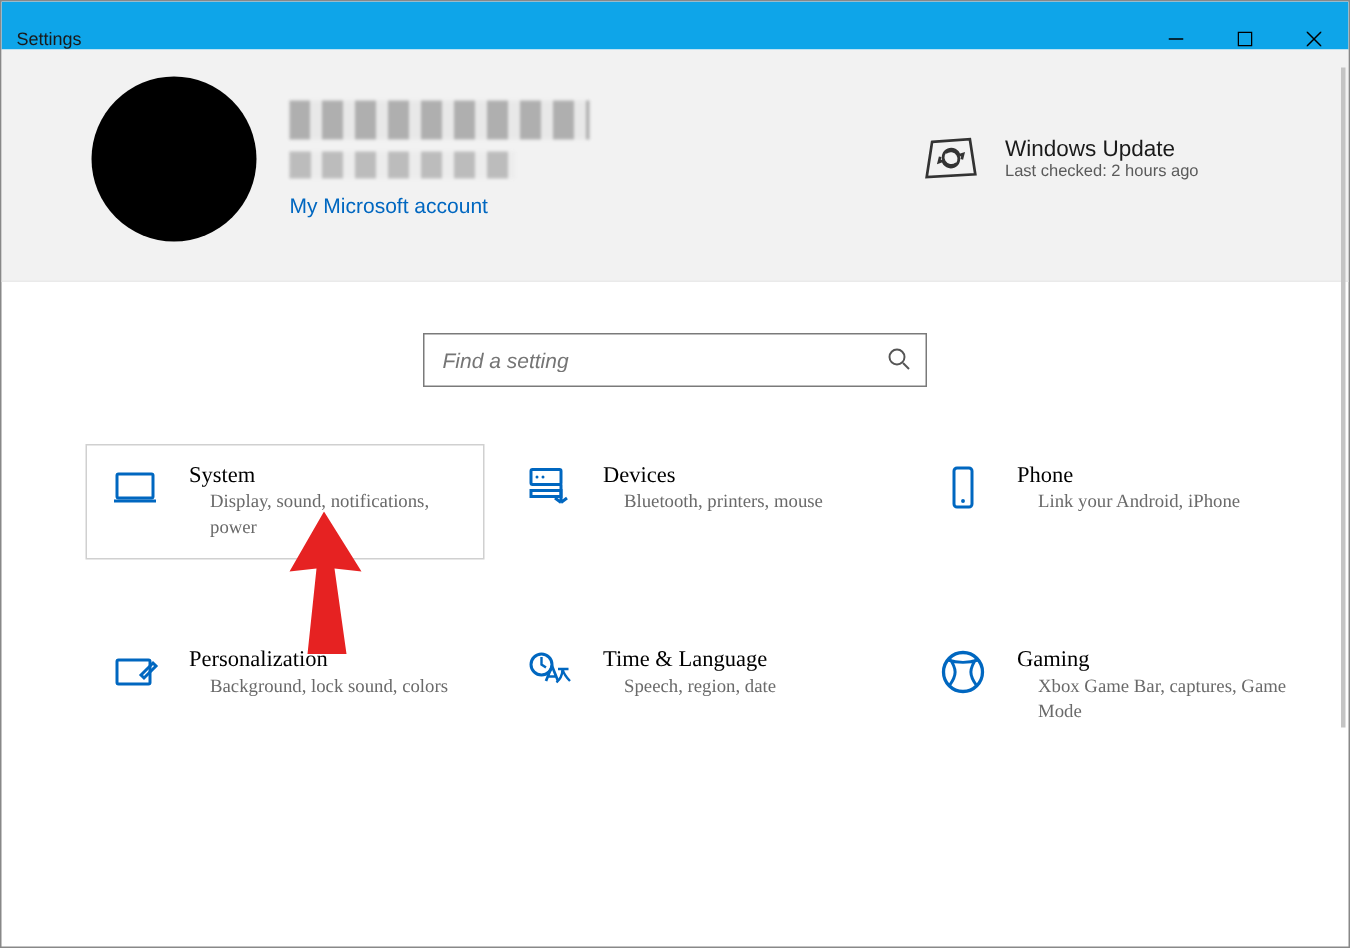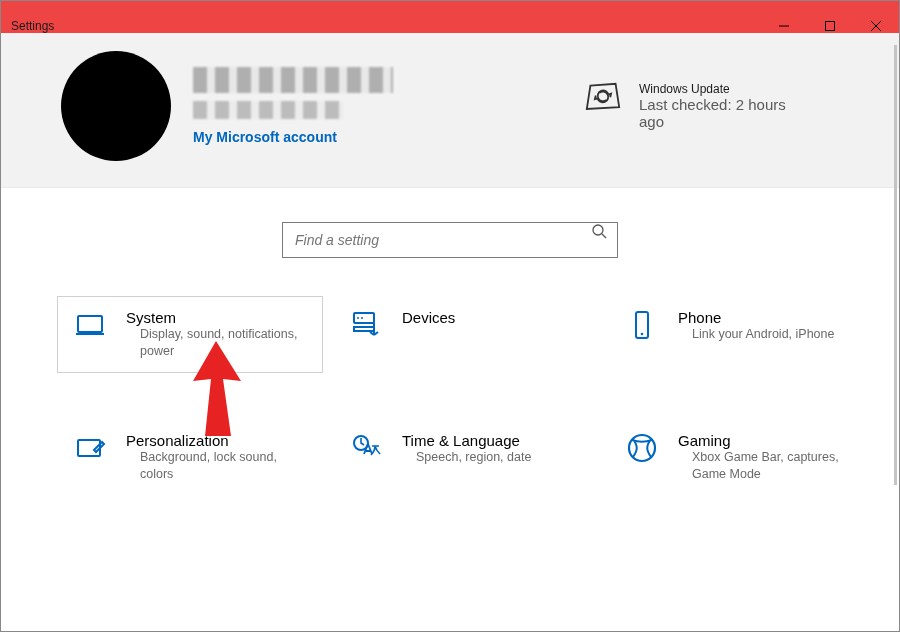--- a/index.html
+++ b/index.html
@@ -14,66 +14,67 @@
       border: 1px solid #888;
       position: relative;
     }
     
     .title-bar {
       height: 32px;
       display: flex;
       align-items: center;
       justify-content: space-between;
       padding: 18px 0 0 10px;
-      background: #ef4444;
+      background: #0ea5e9;
     }
     .title-text { font-size: 12px; }
     .window-controls { display: flex; }
     .win-btn {
       width: 46px; height: 32px;
       display: flex; align-items: center; justify-content: center;
       font-size: 14px; cursor: pointer;
     }
     
     .header-card {
       background: #f2f2f2;
       padding: 18px 40px 26px 60px;
       display: flex;
       align-items: center;
       justify-content: space-between;
       border-bottom: 1px solid #eaeaea;
     }
     .user-block { display: flex; align-items: center; gap: 22px; }
     .avatar { width: 110px; height: 110px; border-radius: 50%; background: #000; flex-shrink: 0; }
-    .user-text { display: flex; flex-direction: column; gap: 4px; font-weight: bold; }
+    .user-text { display: flex; flex-direction: column; gap: 4px; }
     .blurred-name { width: 200px; height: 26px; background: repeating-linear-gradient(90deg,#afafaf 0 14px,#e8e8e8 14px 22px); filter: blur(1px); }
     .blurred-sub { width: 150px; height: 18px; background: repeating-linear-gradient(90deg,#bcbcbc 0 14px,#ececec 14px 22px); filter: blur(1px); margin-top: 4px; }
     .ms-link { color: #0067c0; font-size: 14px; margin-top: 6px; cursor: pointer; }
     .update-block { display: flex; align-items: flex-start; gap: 18px; margin-right:60px; }
     .update-icon { width: 36px; height: 30px; flex-shrink: 0; }
-    .update-text .upd-title { font-size: 12px; }
-    .update-text .upd-sub { font-size: 15px; color: #5a5a5a; max-width: 160px; }
+    .update-text .upd-title { font-size: 15px; }
+    .update-text .upd-sub { font-size: 11px; color: #5a5a5a; max-width: 160px; }
     
     .search-wrap { display: flex; justify-content: center; padding: 34px 0 26px; }
     .search-box {
       width: 336px; height: 36px; border: 1px solid #7a7a7a;
-      display: flex; padding: 0 10px 0 12px;
+      display: flex; align-items: center; padding: 0 10px 0 12px;
     }
     .search-input {
       flex: 1; border: none; outline: none; font-size: 14px;
       font-style: italic; color: #666; background: transparent;
     }
     .search-icon-s { width: 16px; height: 16px; }
     
     .grid {
       display: grid;
       grid-template-columns: repeat(3, 1fr);
       column-gap: 10px;
       row-gap: 46px;
       padding: 12px 24px 0 56px;
+      font-family: Liberation Serif, serif;
     }
     .tile {
       display: flex; align-items: flex-start; gap: 20px;
       padding: 12px 10px 12px 16px;
       cursor: pointer;
       border: 1px solid transparent;
     }
     .tile.selected { border: 1px solid #d0d0d0; }
     .tile-icon { width: 32px; height: 32px; flex-shrink: 0; color: #0067c0; }
     .tile-icon svg { width: 100%; height: 100%; }
@@ -167,20 +168,21 @@
       <svg viewBox="0 0 32 32">
           <rect x="4" y="4" width="20" height="10" rx="1" fill="none" stroke="#0067c0" stroke-width="2"></rect>
           <rect x="4" y="18" width="20" height="4" fill="none" stroke="#0067c0" stroke-width="2"></rect>
           <circle cx="8" cy="9" r="1" fill="#0067c0"></circle>
           <circle cx="12" cy="9" r="1" fill="#0067c0"></circle>
           <path d="M24 14 v12 M24 26 l-4 -3 M24 26 l4 -3" stroke="#0067c0" stroke-width="2" fill="none"></path>
         </svg>
     </span>
     <div class="tile-text">
       <div class="t-title">Devices</div>
+      <div class="t-desc">Bluetooth, printers, mouse</div>
     </div>
   </div>
 
   <div class="tile">
     <span class="tile-icon">
       <svg viewBox="0 0 32 32">
           <rect x="10" y="3" width="12" height="26" rx="2" fill="none" stroke="#0067c0" stroke-width="2"></rect>
           <circle cx="16" cy="25" r="1.3" fill="#0067c0"></circle>
         </svg>
     </span>

